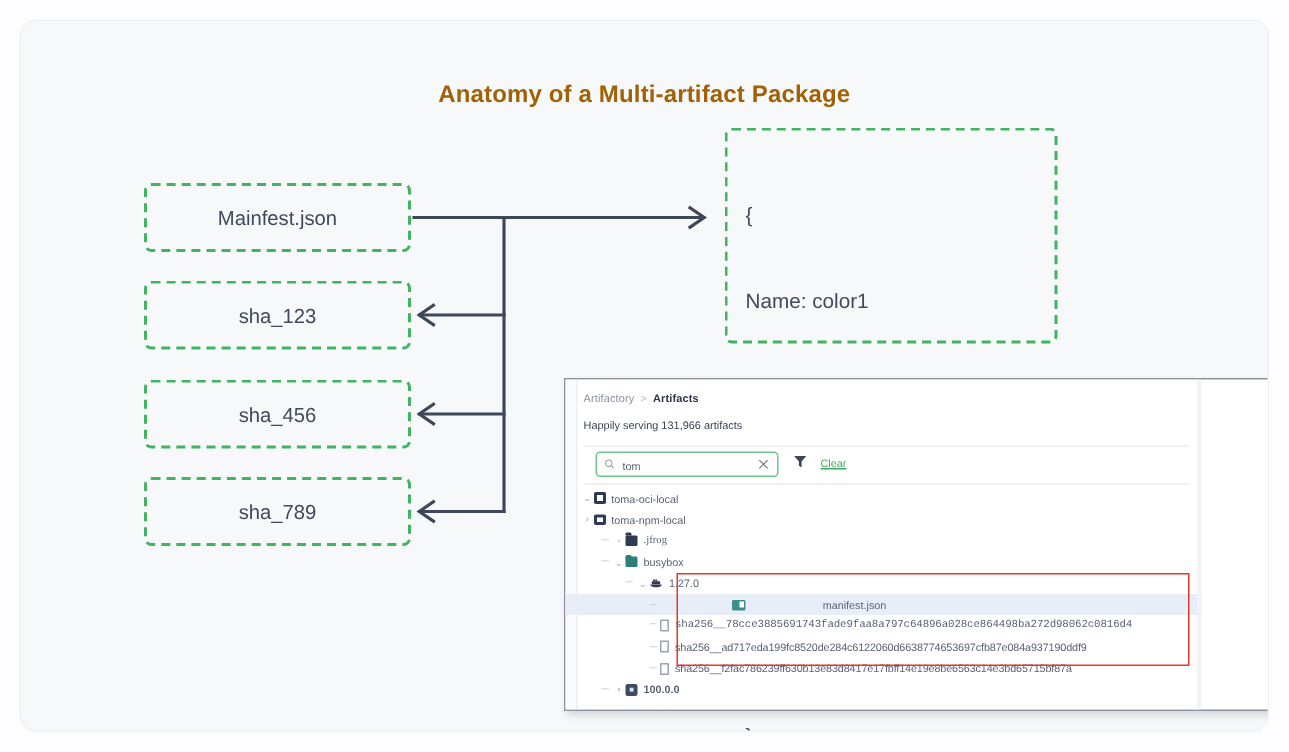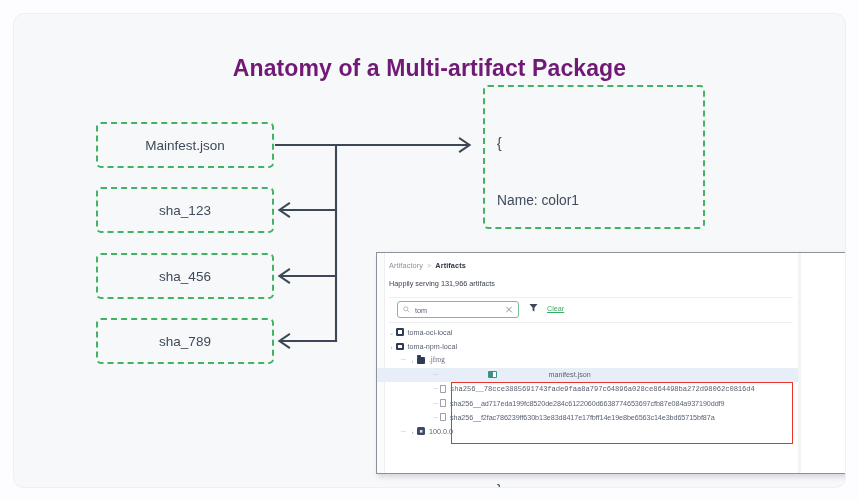--- a/index.html
+++ b/index.html
@@ -28,23 +28,23 @@
     background: #f7f8fa;
     border-radius: 10px;
     box-shadow: 0 0 0 1px #eef0f4;
     overflow: hidden;
   }
   .title {
     position: absolute;
     left: 0; top: 41px;
     width: 831px;
     text-align: center;
-    font-size: 23px;
+    font-size: 16px;
     font-weight: bold;
-    color: #701a75;
+    color: #a16207;
     letter-spacing: 0.1px;
   }
 
   
   .dbox {
     position: absolute;
     border: 2.4px dashed #41b363;
     border-radius: 5px;
     background: #f7f8fa;
     box-sizing: border-box;
@@ -339,21 +339,38 @@
             <span class="lbl">toma-npm-local</span>
           </div>
 
           <div class="trow" style="padding-left:22px;font-family:Liberation Serif, serif;">
             <span class="dash">─</span>
             <span class="chev">›</span>
             <span class="ico ico-folder-dark"></span>
             <span class="lbl">.jfrog</span>
           </div>
 
-
+          <div class="trow" style="padding-left:22px;">
+            <span class="dash">─</span>
+            <span class="chev">⌄</span>
+            <span class="ico ico-folder-teal"></span>
+            <span class="lbl">busybox</span>
+          </div>
+
+          <div class="trow" style="padding-left:38px;">
+            <span class="dash">─</span>
+            <span class="chev">⌄</span>
+            <svg class="ico" width="9" height="7" viewBox="0 0 12 9">
+              <rect x="2" y="3.2" width="7.5" height="2.6" rx="0.6" fill="#2f3b52"></rect>
+              <rect x="3.2" y="1.6" width="1.6" height="1.6" fill="#2f3b52"></rect>
+              <rect x="5.1" y="1.6" width="1.6" height="1.6" fill="#2f3b52"></rect>
+              <path d="M0.5 6 L11 6 C10.3 8 8.5 8.6 6 8.6 C3 8.6 1.1 7.5 0.5 6 Z" fill="#2f3b52"></path>
+            </svg>
+            <span class="lbl">1.27.0</span>
+          </div>
 
           <div class="trow sel" style="padding-left:54px;">
             <span class="dash">─</span>
             <span class="ico ico-manifest"></span>
             <span class="lbl">manifest.json</span>
           </div>
 
           <div class="trow" style="padding-left:54px;font-family:Liberation Mono, monospace;">
             <span class="dash">─</span>
             <span class="ico ico-file"></span>
@@ -365,21 +382,21 @@
             <span class="ico ico-file"></span>
             <span class="lbl hashtext">sha256__ad717eda199fc8520de284c6122060d6638774653697cfb87e084a937190ddf9</span>
           </div>
 
           <div class="trow" style="padding-left:54px;">
             <span class="dash">─</span>
             <span class="ico ico-file"></span>
             <span class="lbl hashtext">sha256__f2fac786239ff630b13e83d8417e17fbff14e19e8be6563c14e3bd65715bf87a</span>
           </div>
 
-          <div class="trow" style="padding-left:22px;">
+          <div class="trow" style="padding-left:22px;font-weight:bold;">
             <span class="dash">─</span>
             <span class="chev">›</span>
             <span class="ico ico-generic">■</span>
             <span class="lbl">100.0.0</span>
           </div>
 
         </div>
 
         <div class="redbox"></div>
         <div class="scroll-v"></div>

